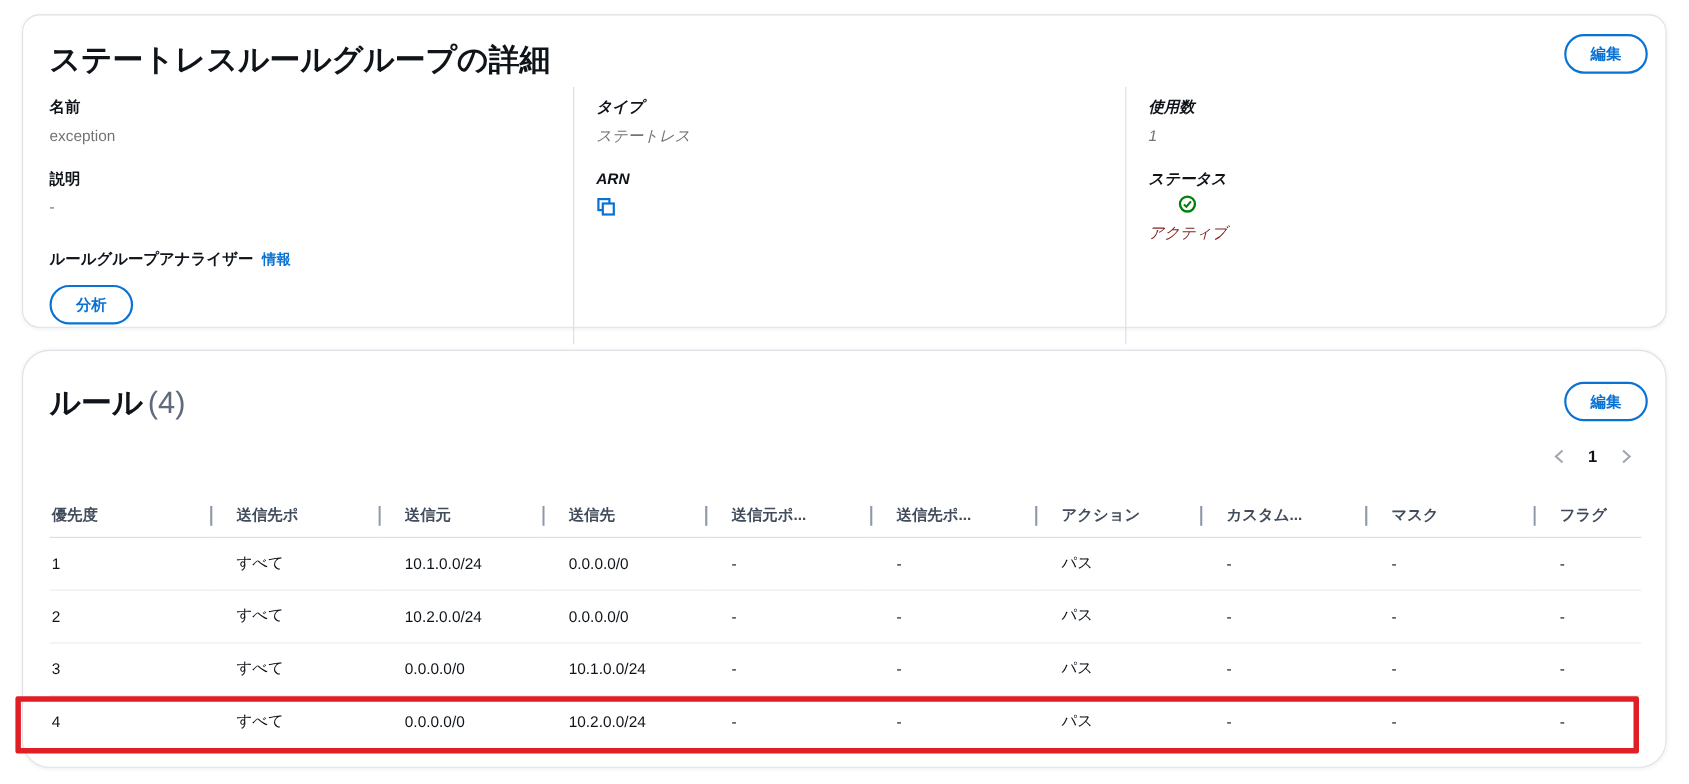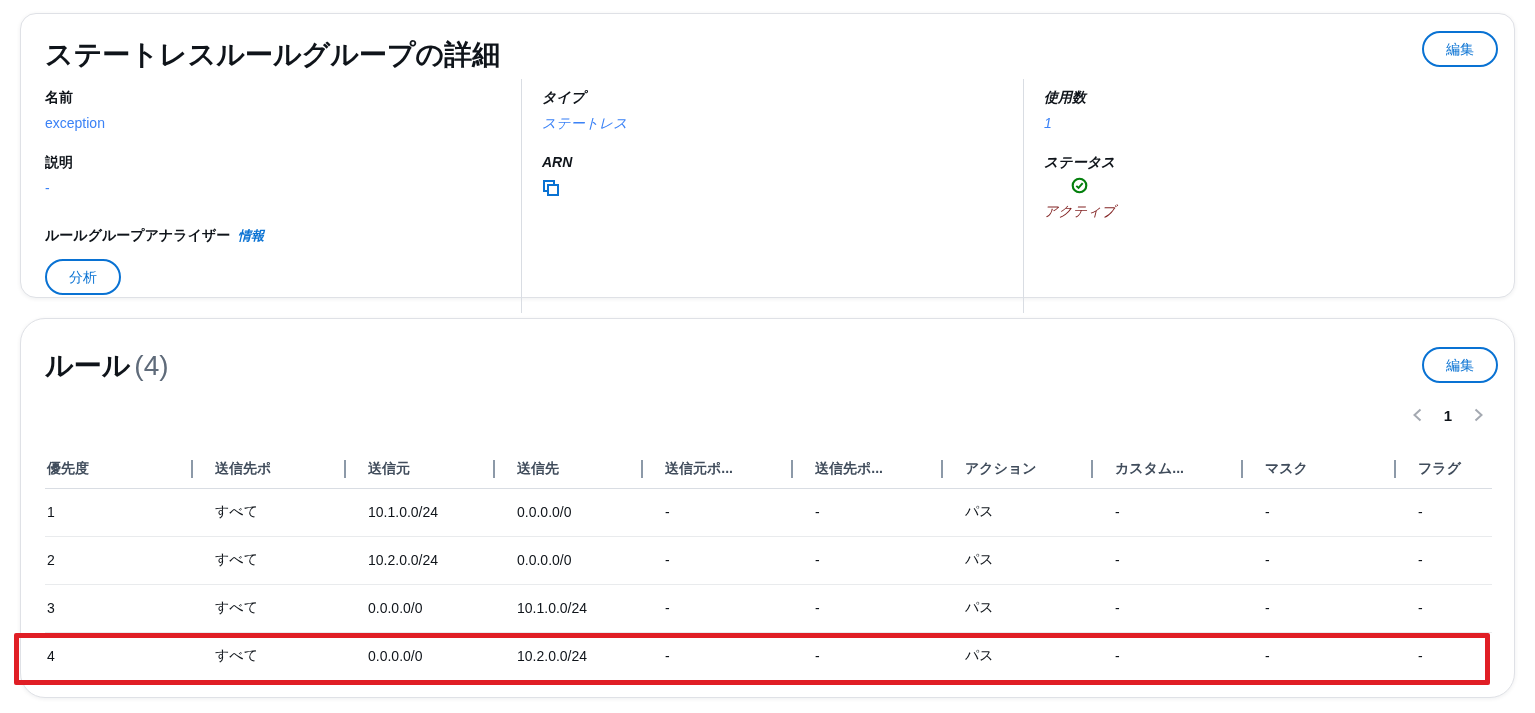--- a/index.html
+++ b/index.html
@@ -43,21 +43,21 @@
     margin-left: 4px;
   }
   .btn {
     display: inline-flex;
     align-items: center;
     justify-content: center;
     background: #ffffff;
     border: 2px solid #0972d3;
     border-radius: 20px;
     color: #0972d3;
-    font-weight: 400;
+    font-weight: 700;
     font-size: 14px;
     padding: 6px 22px;
     cursor: pointer;
     font-family: inherit;
     line-height: 20px;
   }
   .edit-btn { position: absolute; right: 16px; top: 17px; }
 
   
   .detail-grid {
@@ -76,29 +76,28 @@
     font-style: italic;
   }
   .field { margin-bottom: 18px; }
   .field-label {
     font-weight: 700;
     font-size: 14px;
     line-height: 20px;
     color: #0f141a;
     margin-bottom: 5px;
   }
-  .field-value { font-size: 14px; line-height: 22px; color: #3b82f6; }
+  .field-value { font-size: 14px; line-height: 22px; color: #737373; }
   .info-link {
     color: #0972d3;
     font-weight: 700;
     font-size: 13px;
     text-decoration: none;
     margin-left: 8px;
     cursor: pointer;
-    font-style: italic;
   }
   .analyze-btn { margin-top: 8px; }
   .arn-value {
     width: 455px;
     word-break: break-all;
     font-size: 14px;
     line-height: 25px;
   }
   .copy-btn {
     display: inline-block;

